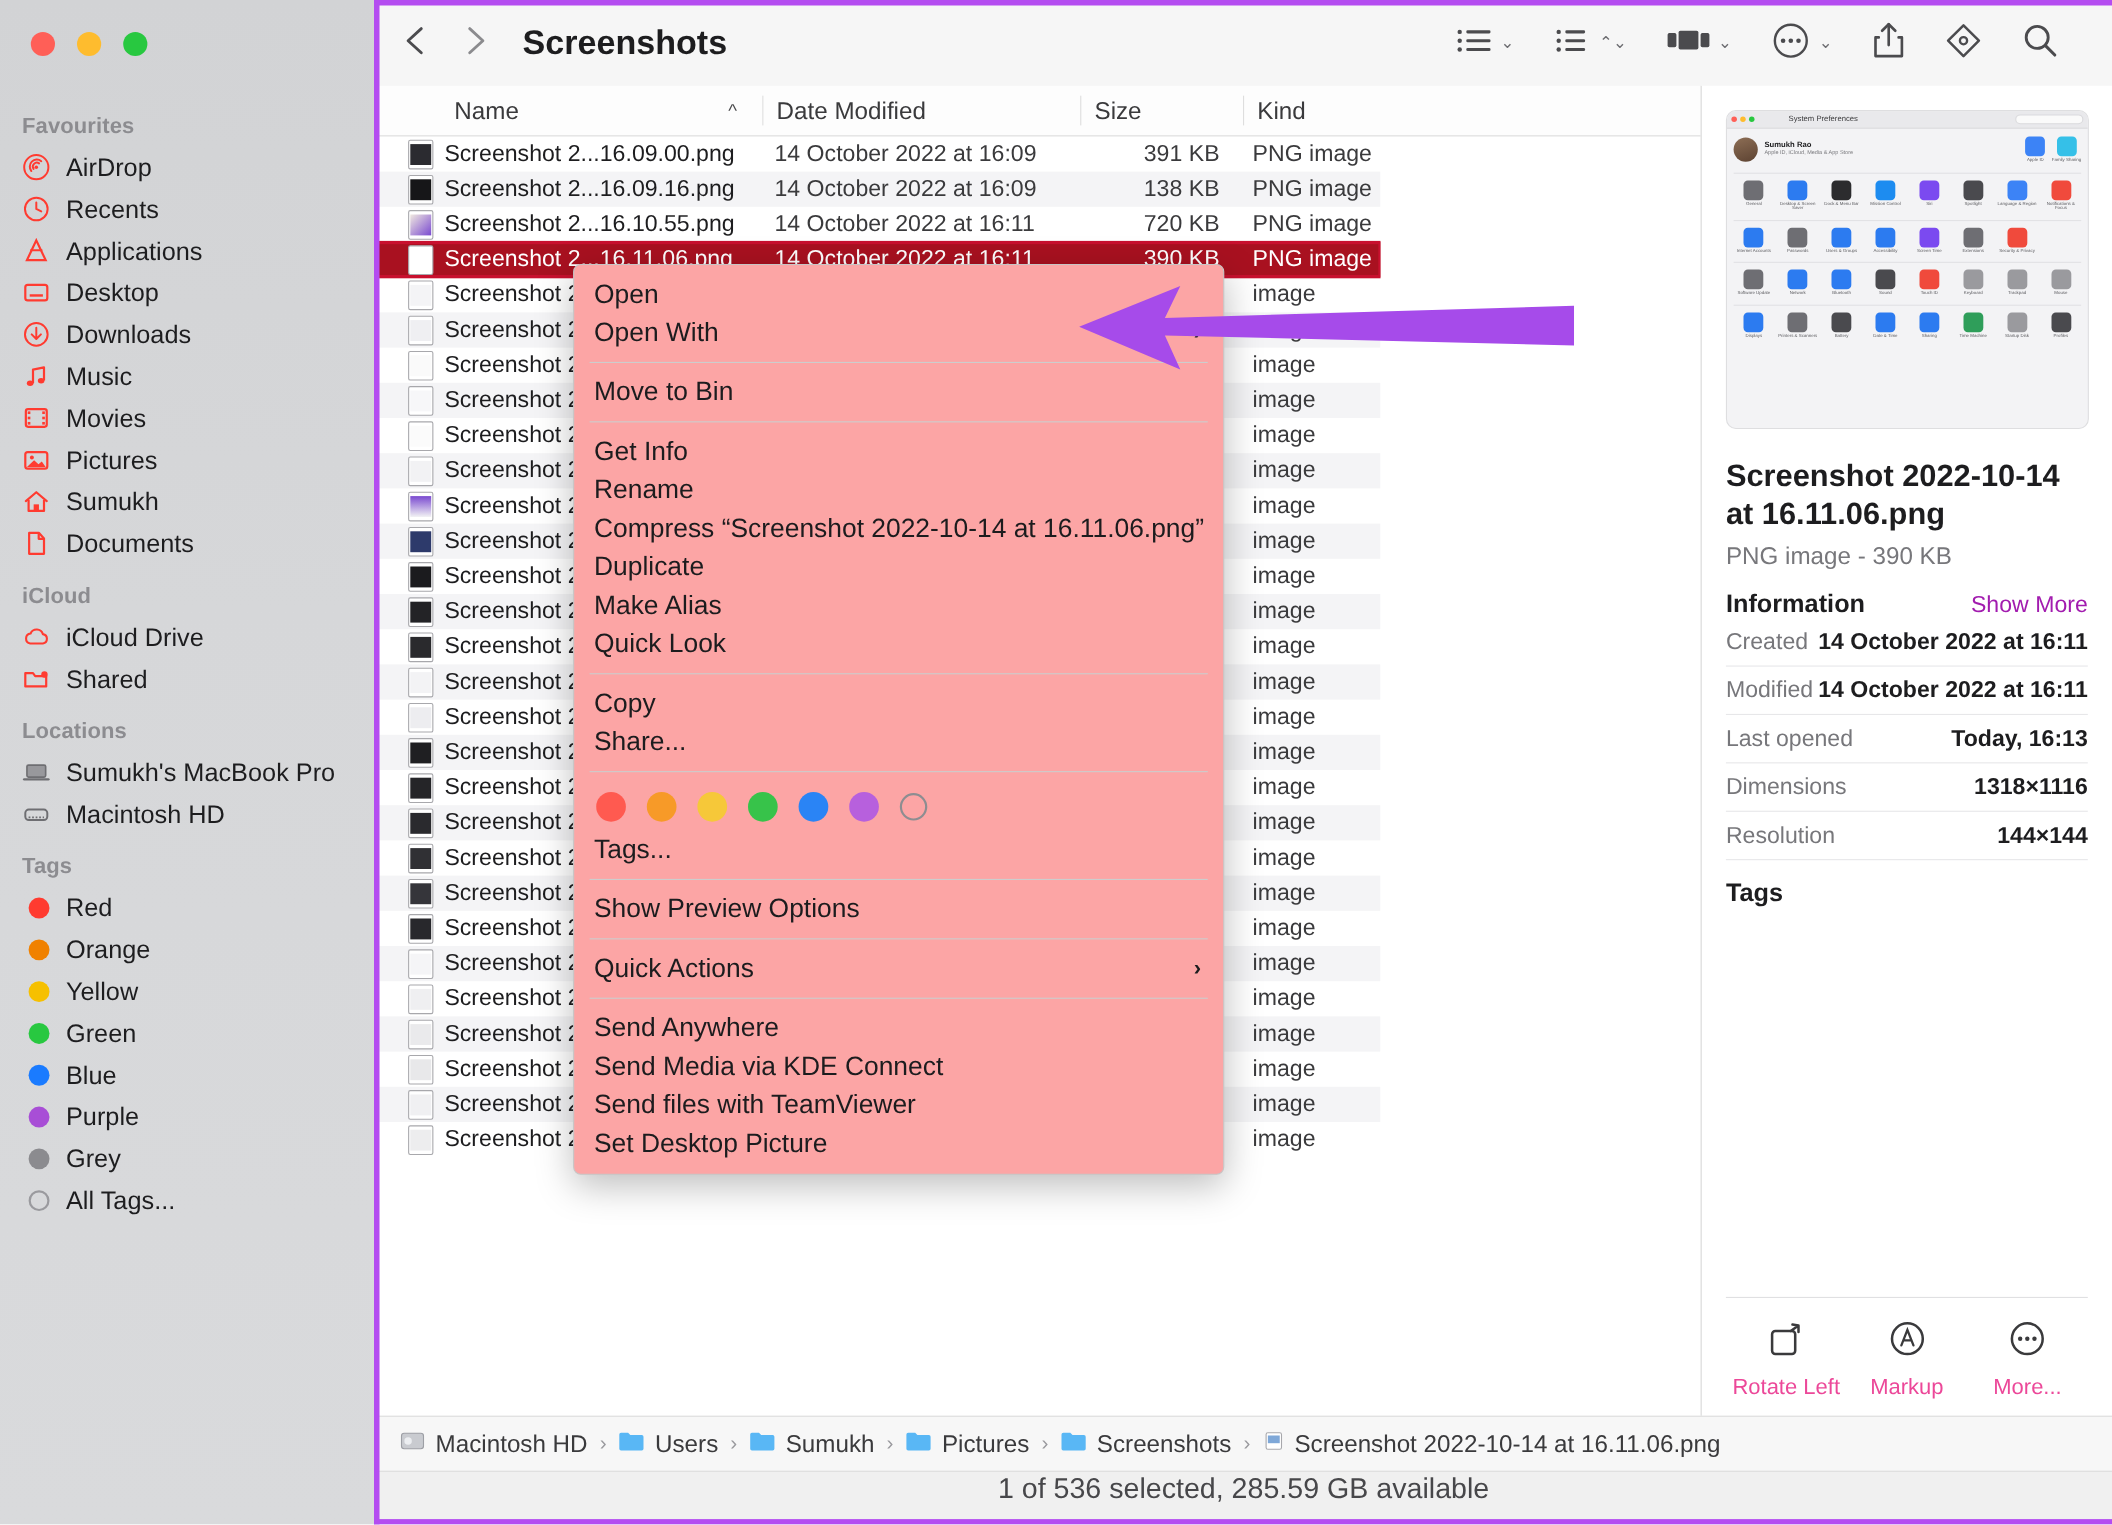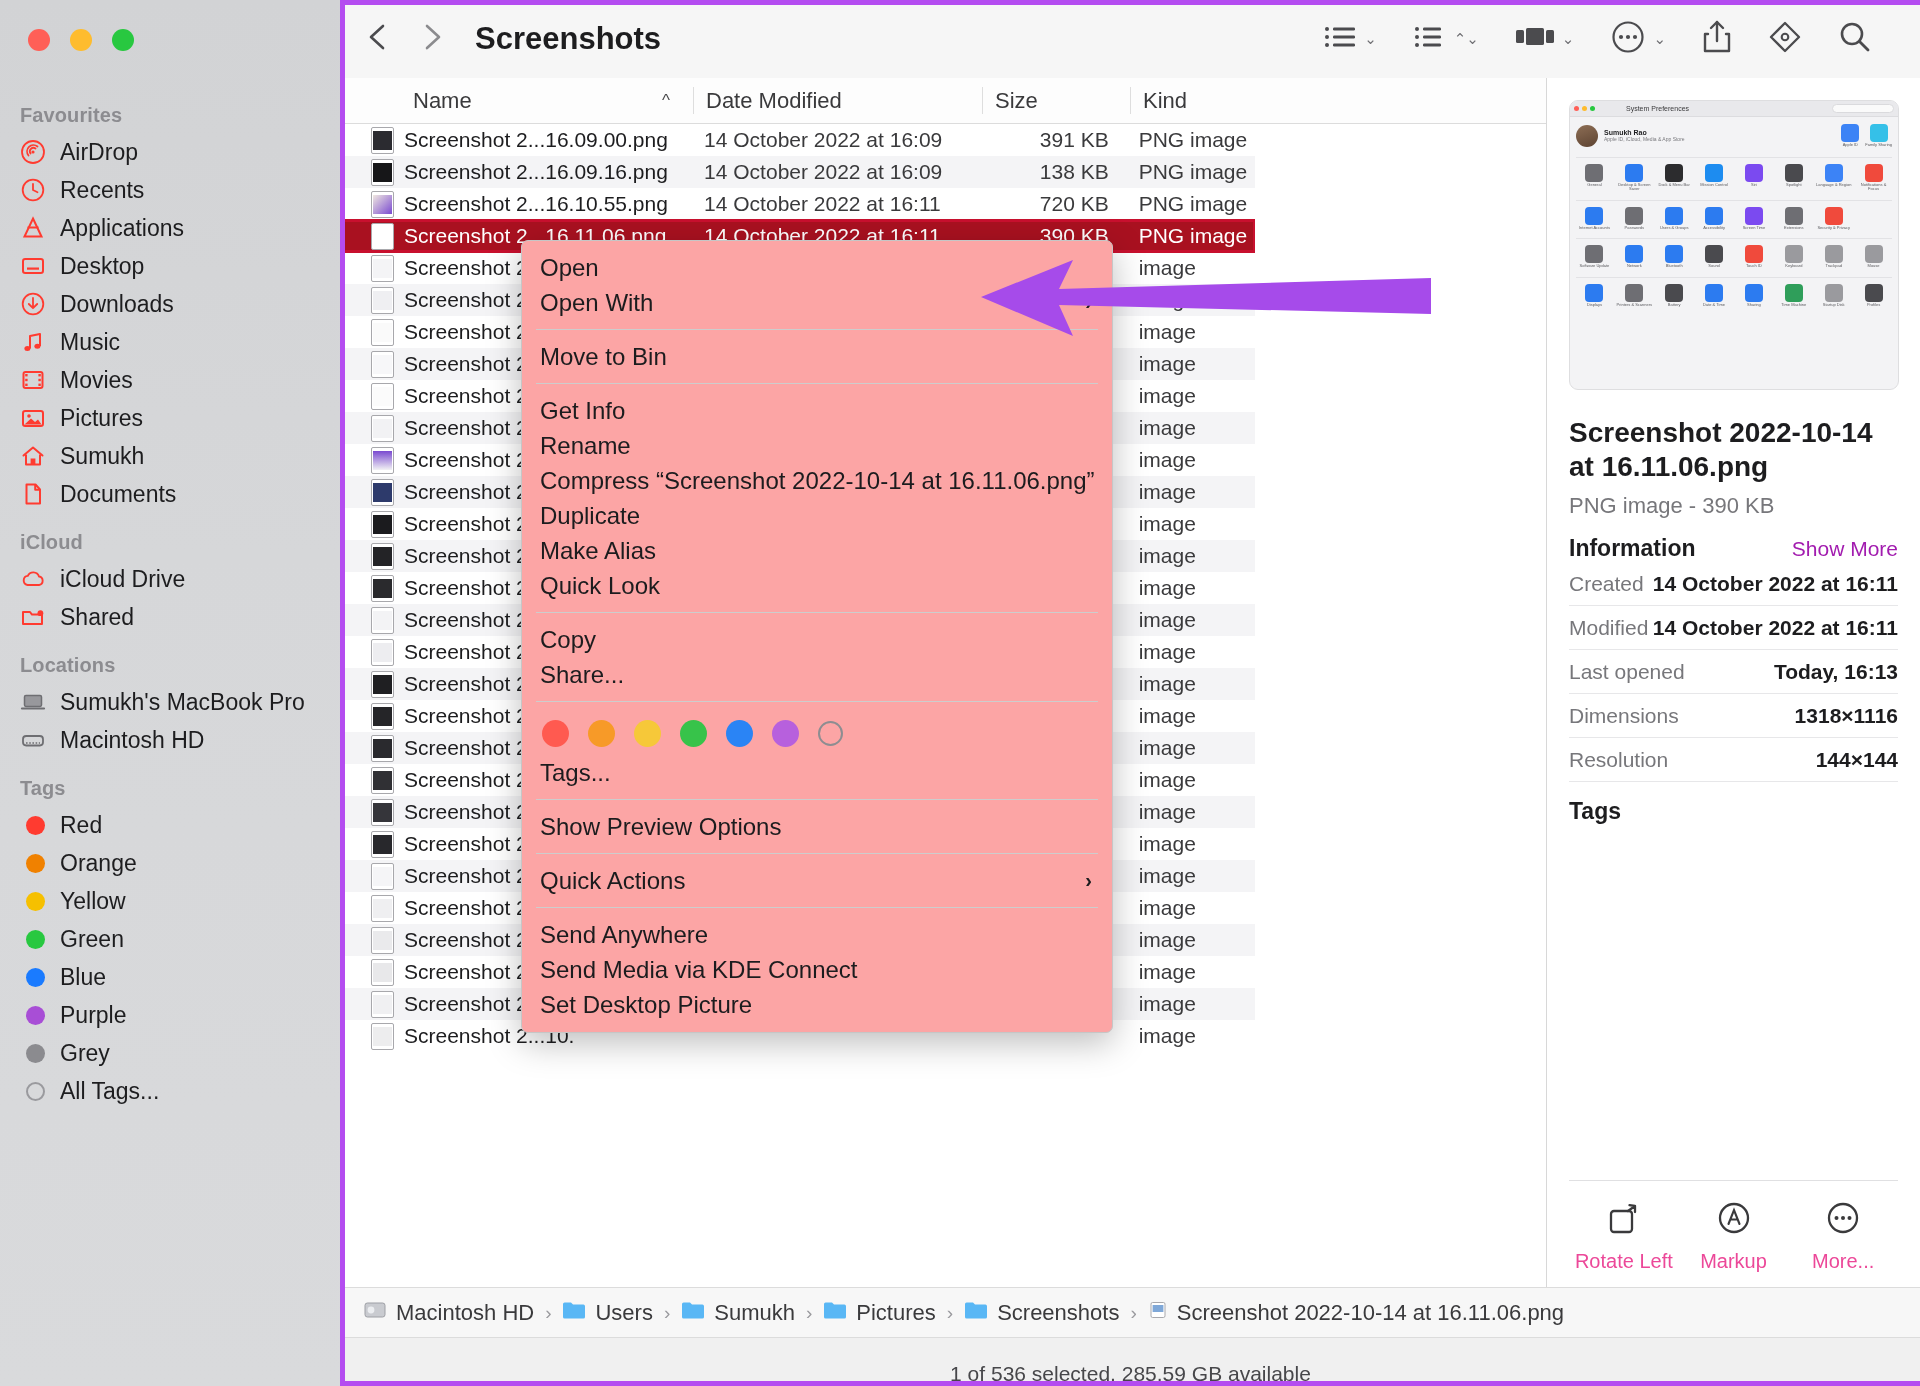--- a/index.html
+++ b/index.html
@@ -156,22 +156,22 @@
   .pathbar {
     position: absolute; left: 0; bottom: 49px; width: 1579px; height: 50px;
     background: #f7f7f7; border-top: 1px solid #dcdcdc;
     display: flex; align-items: center; padding-left: 22px; gap: 2px;
   }
   .crumb { display: flex; align-items: center; gap: 9px; font-size: 22px; color: #3a3a3c; }
   .crumb-sep { color: #9a9a9e; font-size: 19px; margin: 0 9px; }
   .statusbar {
     position: absolute; left: 0; bottom: 0; width: 1579px; height: 49px;
     background: #f0f0f0; border-top: 1px solid #dcdcdc;
-    display: flex; align-items: flex-end; justify-content: center;
-    font-size: 21px; color: #47474a;
+    display: flex; align-items: flex-start; justify-content: center;
+    font-size: 26px; color: #47474a;
   }
 
   
   .ctxmenu {
     position: absolute; left: 180px; top: 240px;
     width: 592px;
     background: #fca5a5;
     border: 1px solid #c6c6c6; border-radius: 7px;
     box-shadow: 0 10px 34px rgba(0,0,0,.26);
     padding: 9px 0 10px; z-index: 40;
@@ -1184,20 +1184,23 @@
           <span class="arrow">›</span>
         </div>
         <div class="ctxsep"></div>
         <div class="ctxitem">
           <span>Send Anywhere</span>
         </div>
         <div class="ctxitem">
           <span>Send Media via KDE Connect</span>
         </div>
         <div class="ctxitem">
+          <span>Send files with TeamViewer</span>
+        </div>
+        <div class="ctxitem">
           <span>Set Desktop Picture</span>
         </div>
       </div>
 
     <div class="arrow-anno">
       <svg width="450" height="90" viewBox="0 0 450 90">
         <path d="M0 45 L92 8 L78 37 L450 26 L450 62 L78 53 L92 84 Z" fill="#a64bea"></path>
       </svg>
     </div>
   </div>

